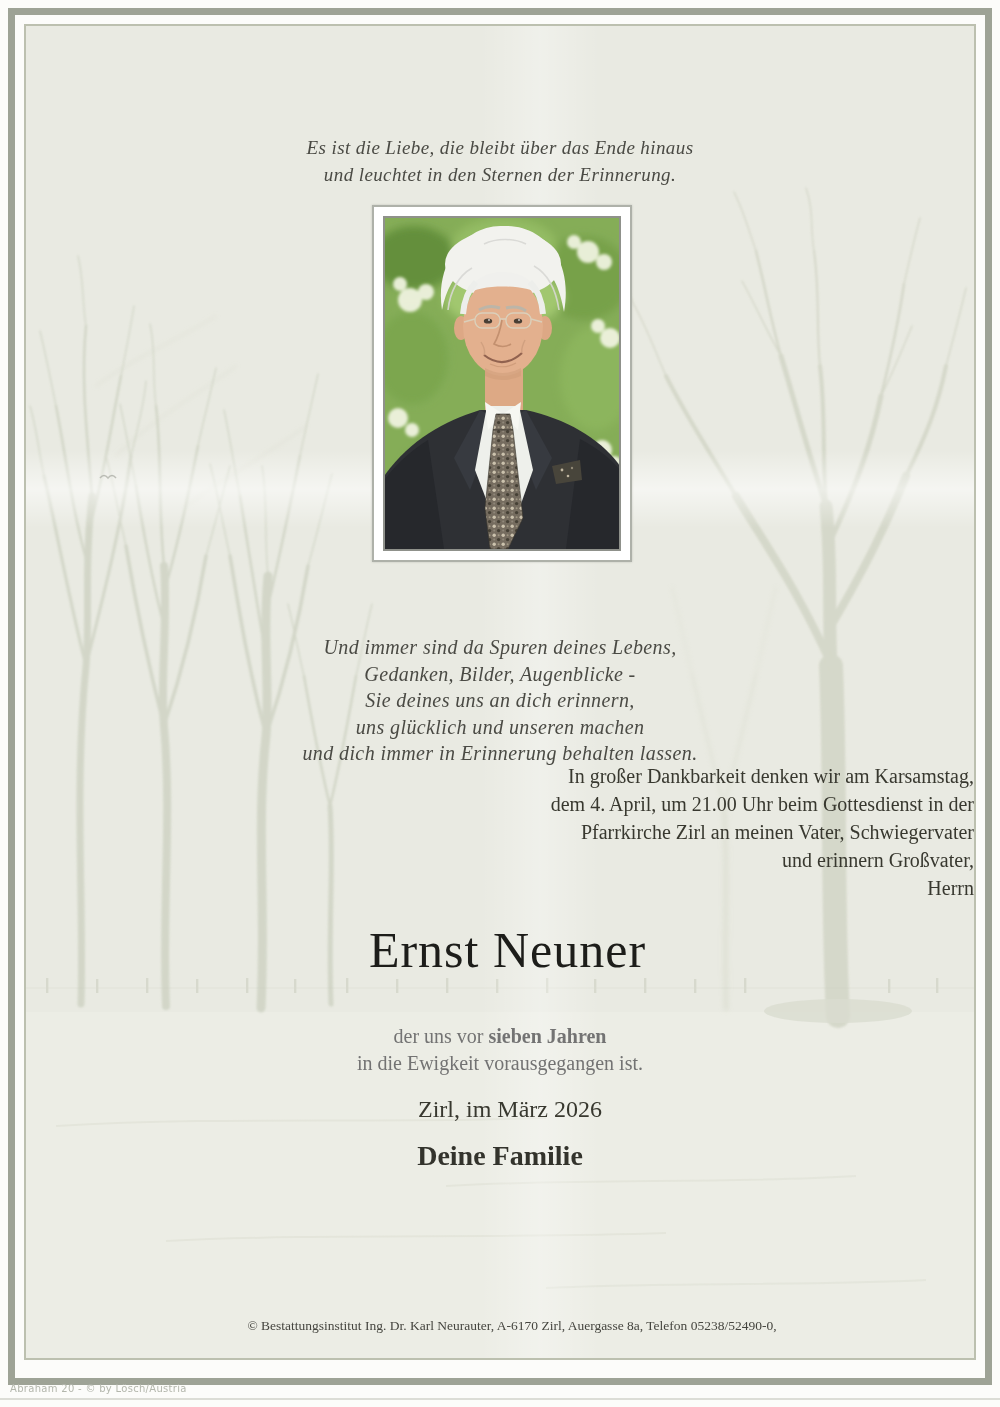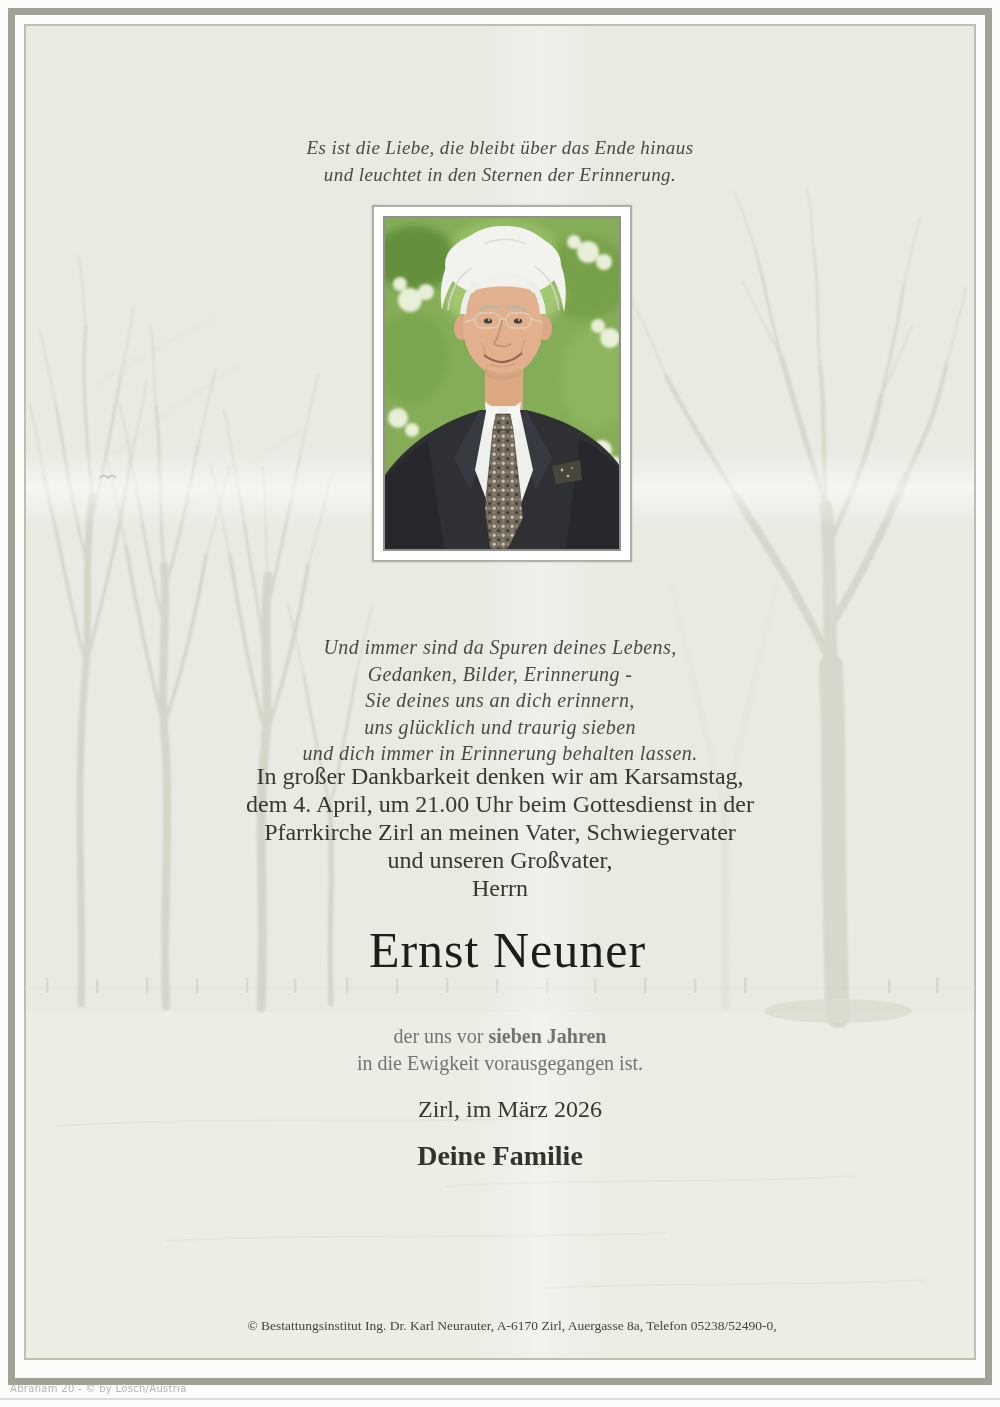--- a/index.html
+++ b/index.html
@@ -28,21 +28,21 @@
   }
   .streak-v{
     position:absolute;top:0;height:100%;left:454px;width:120px;
     background:linear-gradient(to right, rgba(255,255,255,0), rgba(255,255,255,.30) 50%, rgba(255,255,255,0));
   }
   
   .tblock{position:absolute;left:0;right:0;text-align:center;color:#3d3d37;}
   .italic-quote{font-style:italic;font-size:19px;line-height:27px;color:#4a4a44;letter-spacing:.4px;}
   .quote-top{top:84px;margin-top:24px;}
   .poem{top:565px;font-size:20px;line-height:26.5px;margin-top:43px;}
-  .announce{top:736px;font-size:24px;line-height:28px;color:#38382f;}
+  .announce{top:736px;font-size:20px;line-height:28px;color:#38382f;text-align:right;}
   .deceased-name{top:892px;font-size:50px;line-height:64px;letter-spacing:1px;color:#1d1d1a;margin-left:15px;}
   .memorial-line{top:997px;font-size:20px;line-height:27px;color:#737373;}
   .dateline{top:1070px;font-size:24px;color:#38382f;padding-left:20px;}
   .signature{top:1114px;font-size:28px;font-weight:bold;color:#33332c;}
   .footer{top:1292px;font-size:13.5px;line-height:16.5px;color:#45453f;padding-left:24px;}
   .bold{font-weight:bold;}
   
   .photo-frame{
     position:absolute;left:346px;top:179px;width:260px;height:357px;
     box-sizing:border-box;background:#ffffff;
@@ -281,31 +281,31 @@
 
           <path d="M101,150 Q119,160 137,150 L137,158 Q119,166 101,158 Z" fill="#c89672" opacity=".45"></path>
         </g>
         <rect x="0" y="0" width="236" height="331" fill="#ffffff" opacity=".05"></rect>
       </svg>
     </div>
   </div>
 
   <div class="tblock italic-quote poem">
     <div>Und immer sind da Spuren deines Lebens,</div>
-    <div>Gedanken, Bilder, Erinnerung -</div>
+    <div>Gedanken, Bilder, Augenblicke -</div>
     <div>Sie deines uns an dich erinnern,</div>
-    <div>uns glücklich und traurig sieben</div>
+    <div>uns glücklich und unseren machen</div>
     <div>und dich immer in Erinnerung behalten lassen.</div>
   </div>
 
   <div class="tblock announce">
     <div>In großer Dankbarkeit denken wir am Karsamstag,</div>
     <div>dem 4. April, um 21.00 Uhr beim Gottesdienst in der</div>
     <div>Pfarrkirche Zirl an meinen Vater, Schwiegervater</div>
-    <div>und unseren Großvater,</div>
+    <div>und erinnern Großvater,</div>
     <div>Herrn</div>
   </div>
 
   <div class="tblock deceased-name">Ernst Neuner</div>
 
   <div class="tblock memorial-line">
     <div><span>der uns vor </span><span class="bold">sieben Jahren</span></div>
     <div>in die Ewigkeit vorausgegangen ist.</div>
   </div>
 

